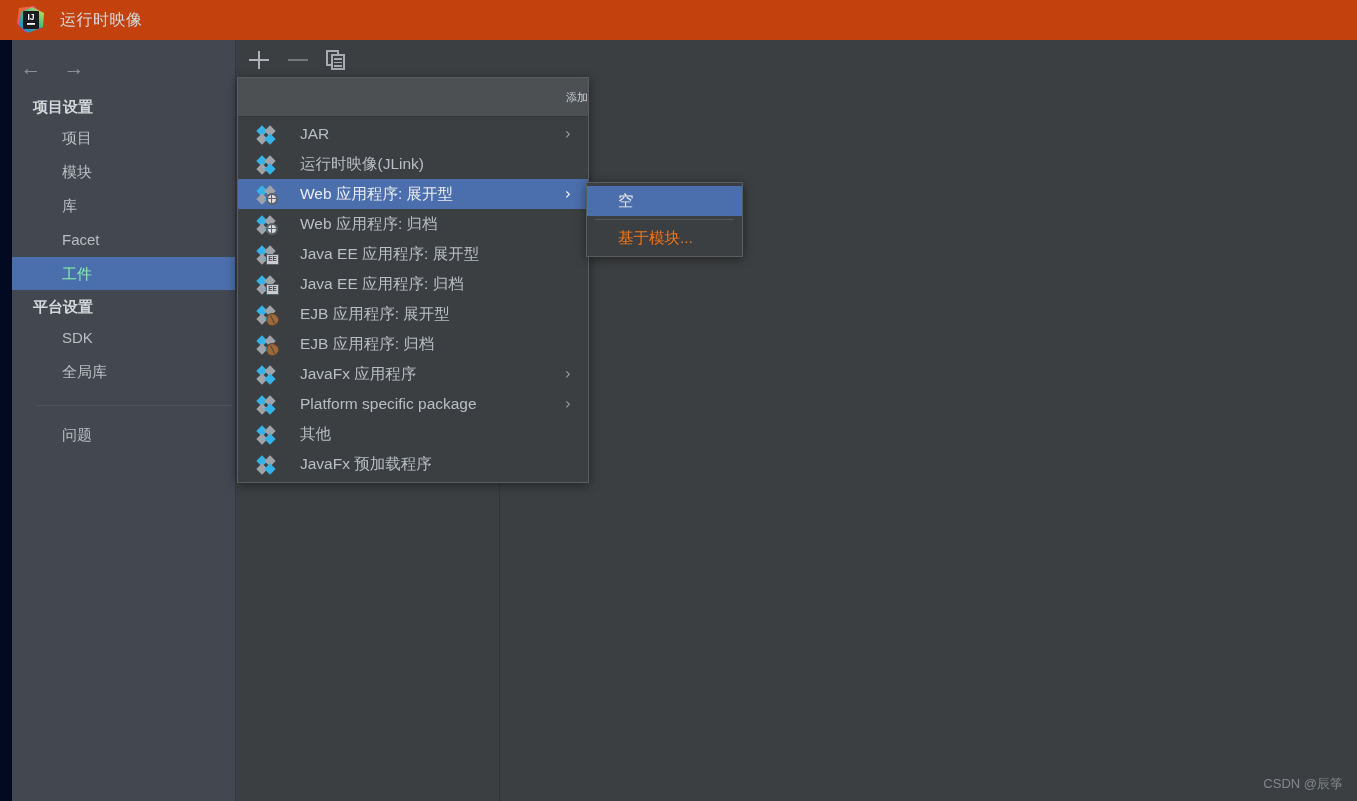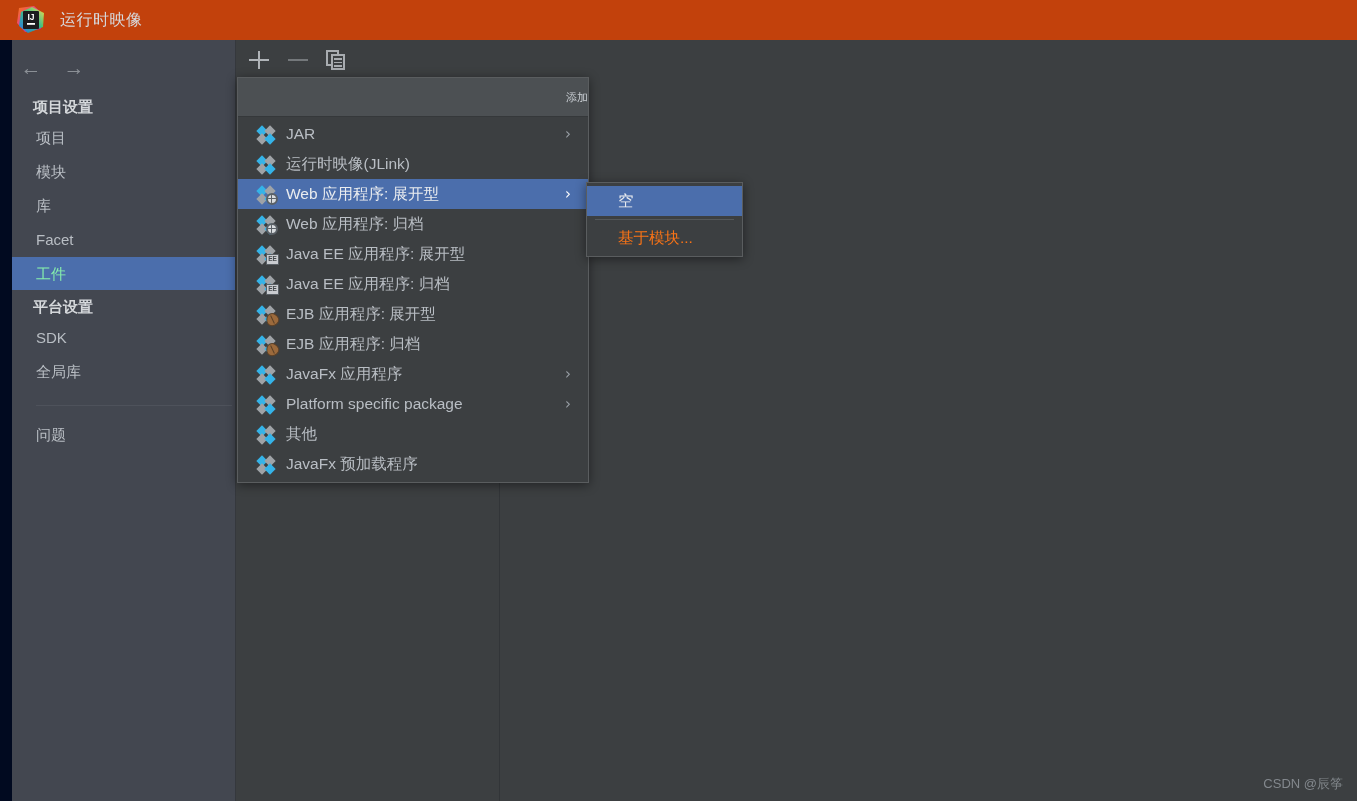--- a/index.html
+++ b/index.html
@@ -91,21 +91,21 @@
     box-sizing: border-box;
   }
   .side-item {
     position: absolute;
     left: 0;
     width: 224px;
     height: 33px;
     line-height: 33px;
     font-size: 15px;
     color: #b9bec4;
-    padding-left: 24px;
+    padding-left: 50px;
     box-sizing: border-box;
     cursor: pointer;
   }
   .side-item.selected {
     background: #4b6eac;
     color: #86efac;
   }
   .side-divider {
     position: absolute;
     left: 24px;
@@ -210,21 +210,21 @@
     padding-left: 20px;
     color: #b9bec4;
     font-size: 15.5px;
     cursor: pointer;
     box-sizing: border-box;
   }
   .menu-item.highlighted {
     background: #4b6eac;
     color: #e9ecef;
   }
-  .menu-label { margin-left: 11px; white-space: nowrap; }
+  .menu-label { margin-left: 25px; white-space: nowrap; }
   .menu-arrow {
     position: absolute;
     right: 17px;
     top: 50%;
     transform: translateY(-50%);
     font-size: 15px;
     color: #9aa0a6;
     font-family: "DejaVu Sans", sans-serif;
   }
   .menu-item.highlighted .menu-arrow { color: #ffffff; }

